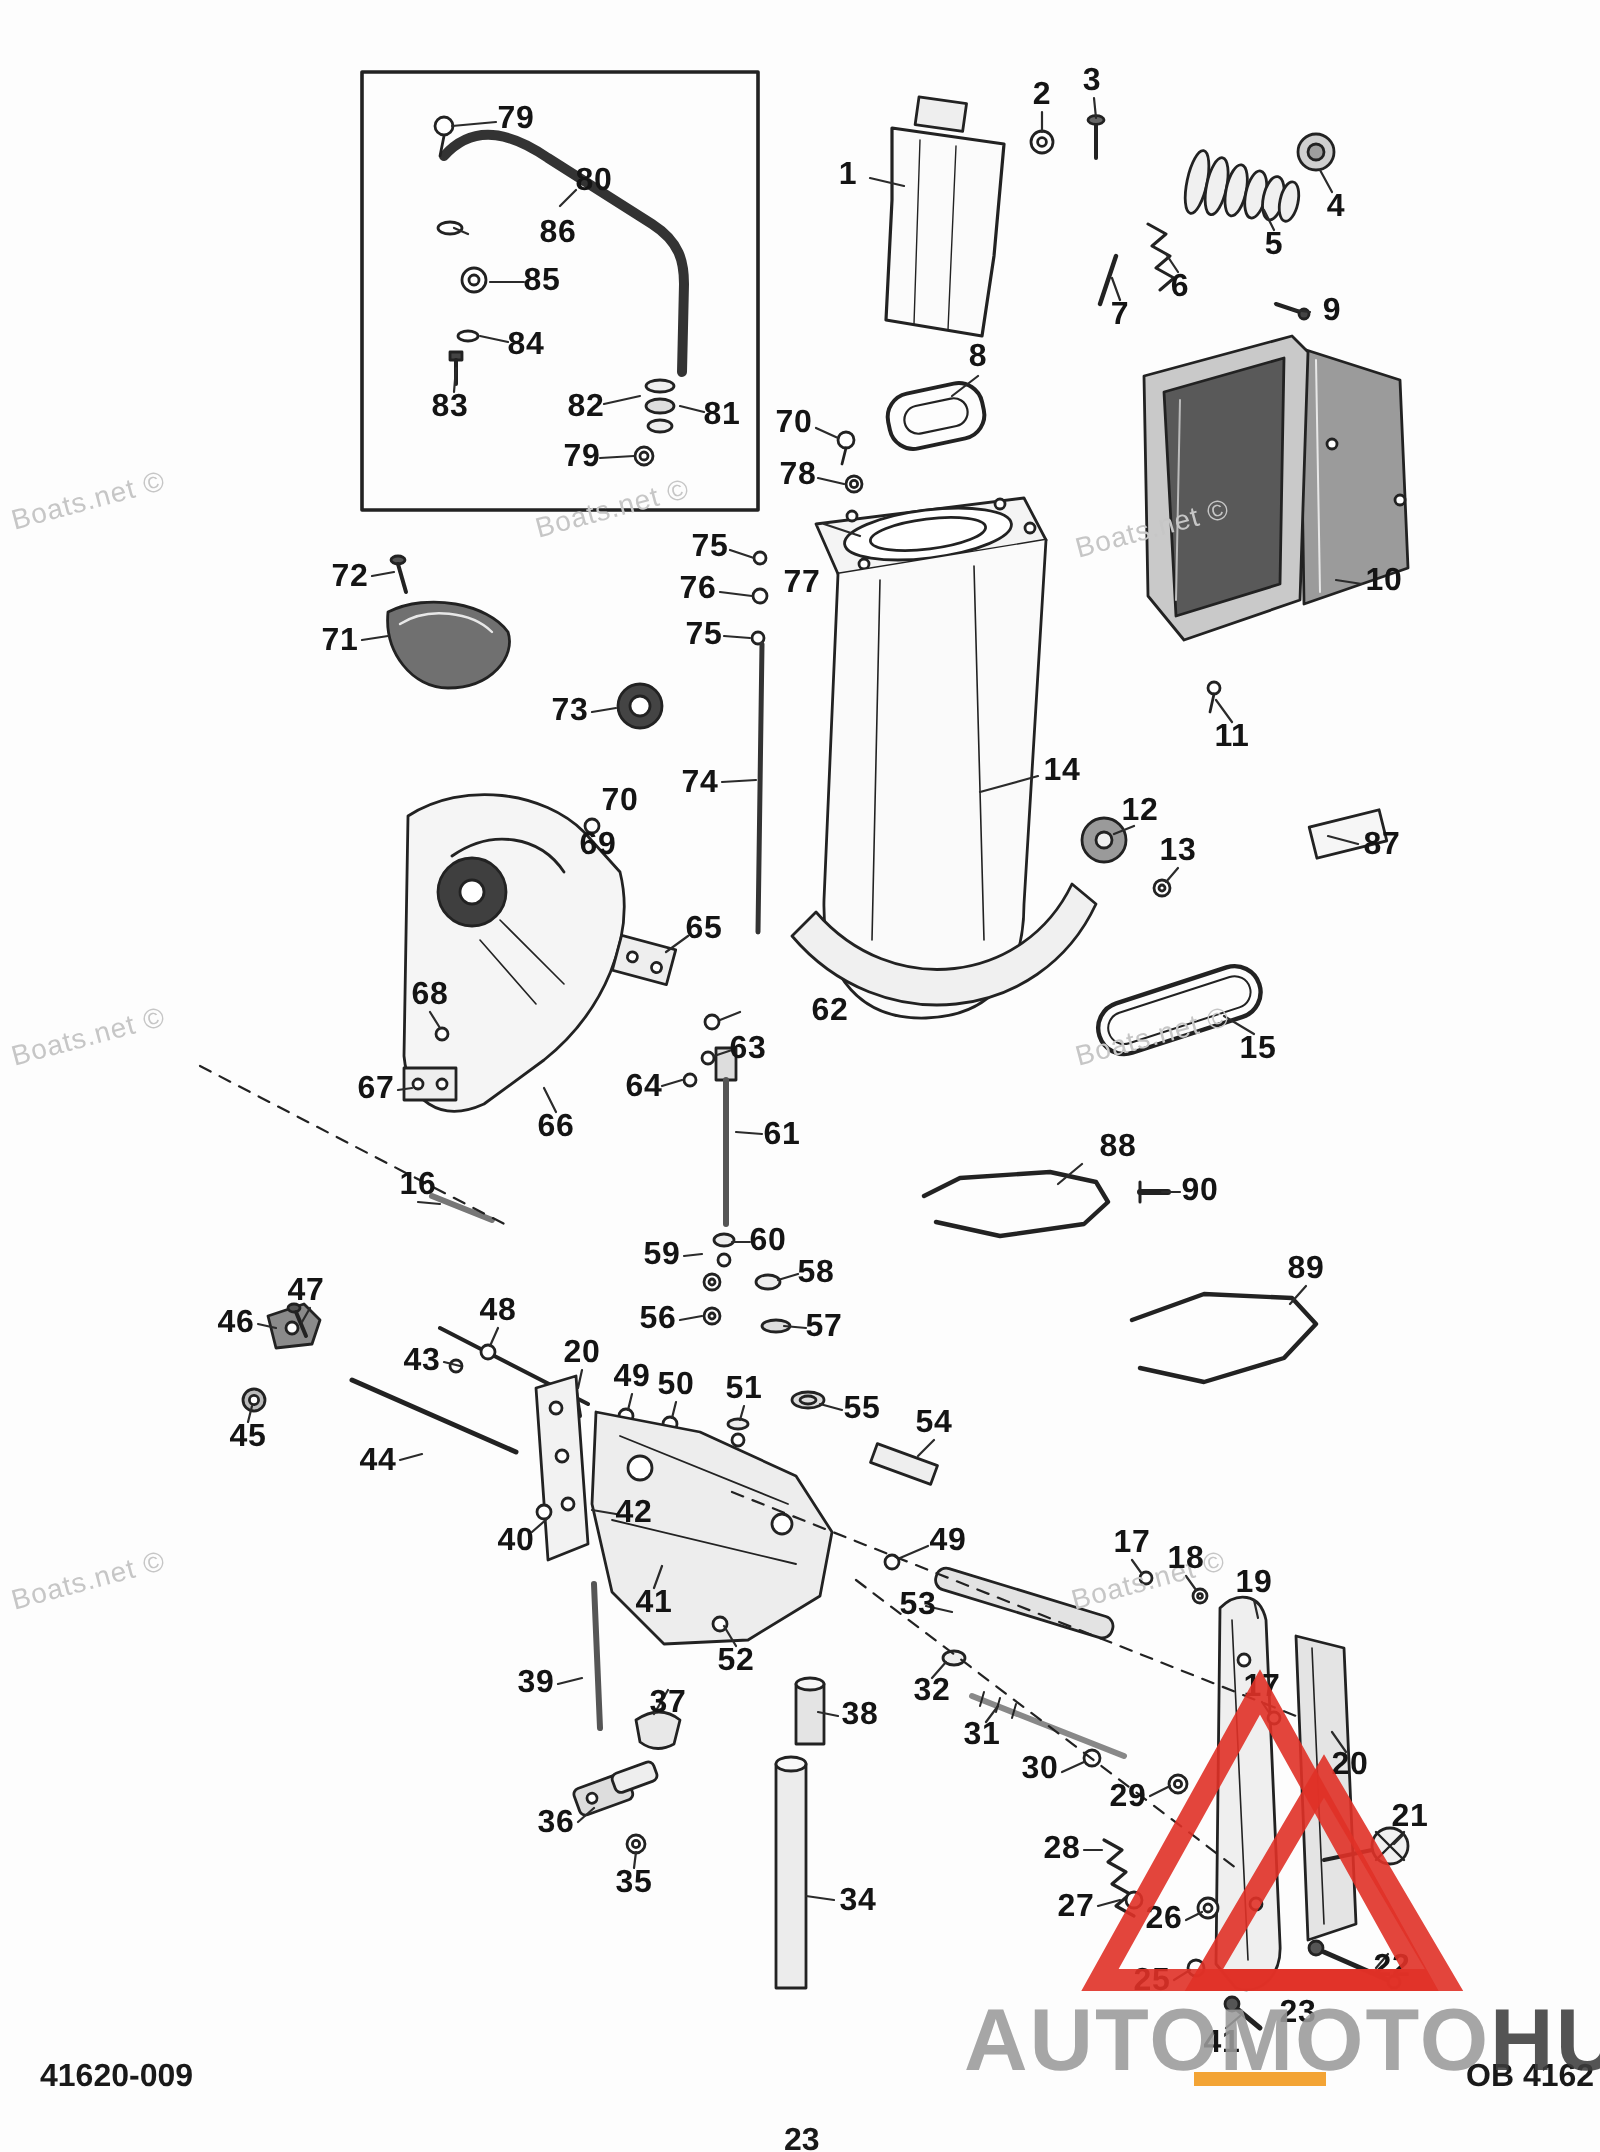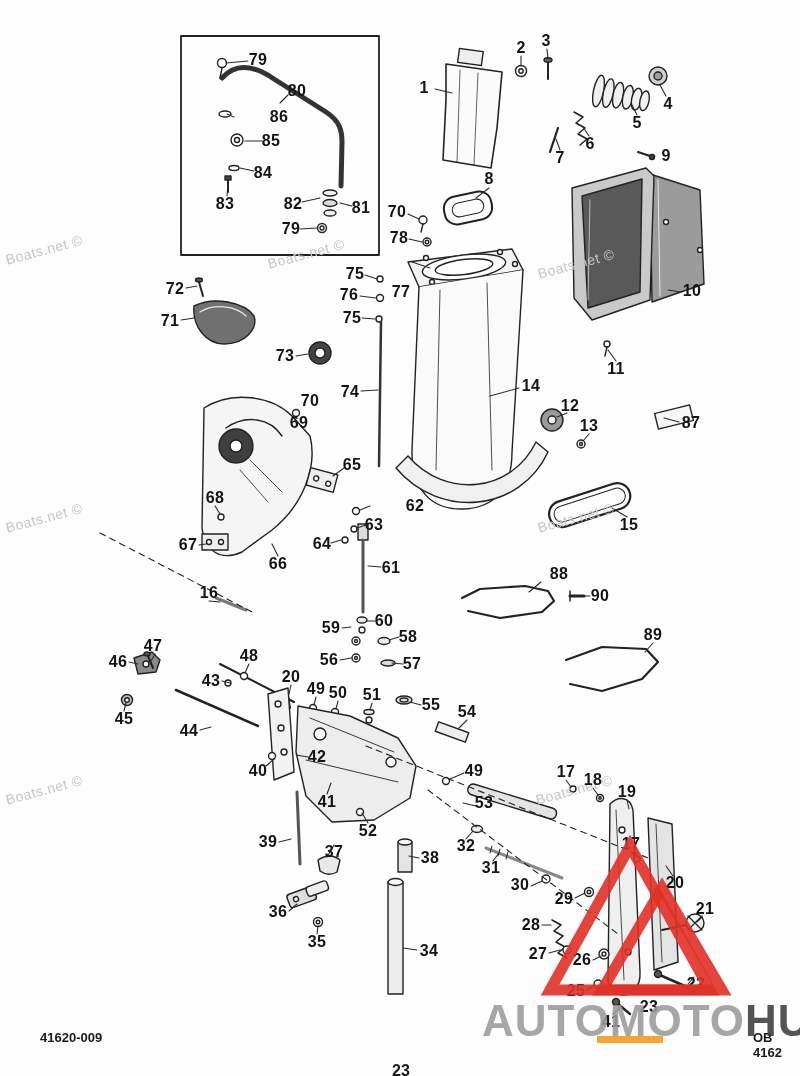--- a/index.html
+++ b/index.html
@@ -4,21 +4,21 @@
 <style>
   html,body{margin:0;padding:0;}
   body{width:800px;height:1076px;position:relative;overflow:hidden;background:#fdfdfd;
        font-family:"Liberation Sans",sans-serif;}
   svg{position:absolute;left:0;top:0;}
   #artwork{z-index:1;}
   .watermark{position:absolute;z-index:2;font-size:14px;color:#c6c6c6;white-space:nowrap;
              transform-origin:left center;transform:rotate(-15deg);letter-spacing:.5px;}
   .callout{position:absolute;z-index:3;transform:translate(-50%,-50%);
            font-weight:bold;font-size:16px;color:#141414;letter-spacing:.3px;}
-  .footer-code{position:absolute;z-index:3;font-weight:bold;font-size:13px;color:#191919;margin-left:20px;}
+  .footer-code{position:absolute;z-index:3;font-weight:bold;font-size:16px;color:#191919;}
   #footer-left{left:20px;top:1030px;}
   #footer-right{left:733px;top:1030px;}
   #page-number{position:absolute;z-index:3;left:392px;top:1062px;font-weight:bold;
                font-size:16px;color:#191919;}
   #brand-overlay{z-index:4;pointer-events:none;}
   #brand-text{position:absolute;z-index:5;left:482px;top:996px;font-weight:bold;
               font-size:44px;letter-spacing:1px;white-space:nowrap;opacity:.88;}
   #brand-accent{position:absolute;z-index:6;left:597px;top:1036px;width:66px;height:7px;opacity:.9;}
 </style>
 </head>
@@ -363,21 +363,21 @@
     <div class="callout" style="left: 338px; top: 693px;">50</div>
     <div class="callout" style="left: 372px; top: 695px;">51</div>
     <div class="callout" style="left: 431px; top: 705px;">55</div>
     <div class="callout" style="left: 467px; top: 712px;">54</div>
     <div class="callout" style="left: 124px; top: 719px;">45</div>
     <div class="callout" style="left: 189px; top: 731px;">44</div>
     <div class="callout" style="left: 317px; top: 757px;">42</div>
     <div class="callout" style="left: 258px; top: 771px;">40</div>
     <div class="callout" style="left: 327px; top: 802px;">41</div>
     <div class="callout" style="left: 474px; top: 771px;">49</div>
-    <div class="callout" style="left: 484px; top: 803px;">53</div>
+    <div class="callout" style="left: 459px; top: 803px;">53</div>
     <div class="callout" style="left: 368px; top: 831px;">52</div>
     <div class="callout" style="left: 268px; top: 842px;">39</div>
     <div class="callout" style="left: 334px; top: 852px;">37</div>
     <div class="callout" style="left: 430px; top: 858px;">38</div>
     <div class="callout" style="left: 466px; top: 846px;">32</div>
     <div class="callout" style="left: 491px; top: 868px;">31</div>
     <div class="callout" style="left: 520px; top: 885px;">30</div>
     <div class="callout" style="left: 564px; top: 899px;">29</div>
     <div class="callout" style="left: 566px; top: 772px;">17</div>
     <div class="callout" style="left: 593px; top: 780px;">18</div>

